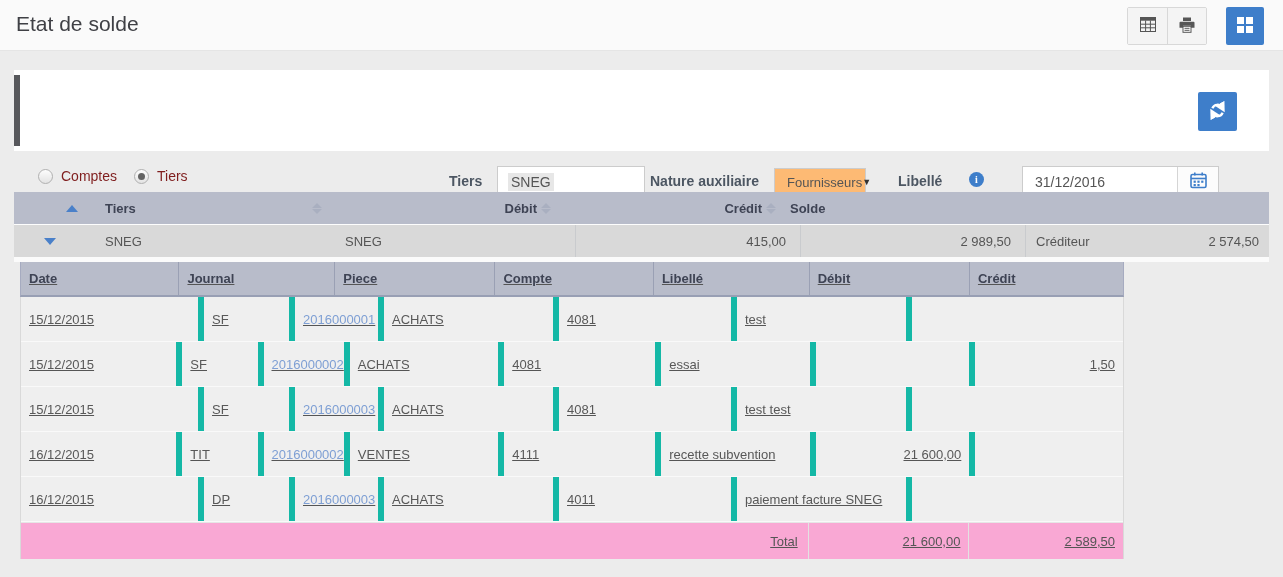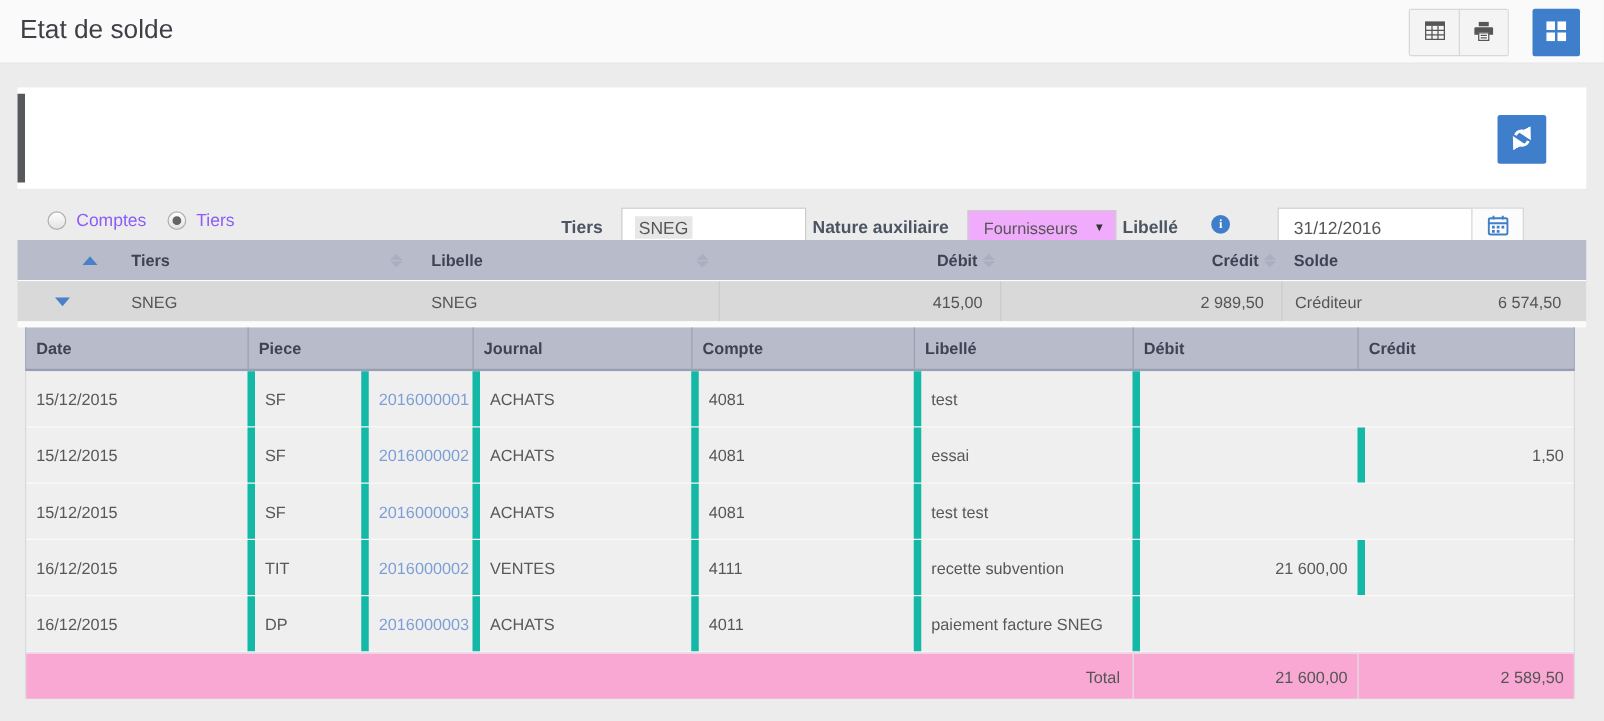--- a/index.html
+++ b/index.html
@@ -43,31 +43,31 @@
   .radio-item { position:absolute; top:98px; display:flex; align-items:center; cursor:pointer; }
   .radio-item .dot {
     width:15px; height:15px; border-radius:50%;
     border:1px solid #b0b0b0; background:linear-gradient(#fdfdfd,#e3e3e3);
     margin-right:8px; position:relative;
   }
   .radio-item.checked .dot::after {
     content:""; position:absolute; left:3px; top:3px; width:7px; height:7px;
     border-radius:50%; background:#636363;
   }
-  .radio-item span.lbl { font-size:14px; color:#8b5cf6;text-align:right; }
+  .radio-item span.lbl { font-size:14px; color:#7f1d1d;text-align:right; }
   .flabel { position:absolute; font-size:14px; font-weight:700; color:#4c5662; top:103px; }
   .tiers-input {
     position:absolute; left:483px; top:96px; width:148px; height:31px;
     border:1px solid #cccccc; background:#fff; display:flex; align-items:center;
     padding-left:10px; font-size:14px; color:#555; cursor:text;
   }
   .tiers-input .hl { background:#e7e7e7; padding:1px 3px; }
   .nature-select {
-    position:absolute; left:760px; top:98px; width:119px; height:28px;
-    border:1px solid #cccccc; background:#f0abfc; display:flex; align-items:center;
+    position:absolute; left:760px; top:98px; width:92px; height:28px;
+    border:1px solid #cccccc; background:#fdba74; display:flex; align-items:center;
     justify-content:space-between; padding:0 8px 0 12px; font-size:13px; color:#555; cursor:pointer;
   }
   .nature-select .caret { font-size:9px; color:#333; }
   .info-icon {
     position:absolute; left:955px; top:102px; width:15px; height:15px; border-radius:50%;
     background:#3e7eca; color:#fff; font-size:10px; font-weight:700;
     display:flex; align-items:center; justify-content:center; font-family:"Liberation Serif",serif;
   }
   .date-group {
     position:absolute; left:1008px; top:96px; width:197px; height:32px;
@@ -97,32 +97,32 @@
   .c-lib { width:245px; padding-left:15px; }
   .c-deb { width:225px; }
   .c-cred { width:225px; }
   .c-solde { width:244px; }
   .sum-head .c-exp { justify-content:flex-end; padding-right:8px; }
   .sum-head .c-tiers, .sum-head .c-lib { justify-content:space-between; padding-right:8px; }
   .sum-head .c-deb, .sum-head .c-cred { justify-content:flex-end; padding-right:4px; }
   .sum-head .c-solde { padding-left:10px; }
   .sum-row .c-exp { justify-content:center; }
   .sum-row .c-deb, .sum-row .c-cred { justify-content:flex-end; padding-right:14px; border-left:1px solid #c9cbce; }
-  .sum-row .c-solde { justify-content:space-between; padding-left:10px; padding-right:20px; border-left:1px solid #c9cbce; }
+  .sum-row .c-solde { justify-content:space-between; padding-left:10px; padding-right:10px; border-left:1px solid #c9cbce; }
   .tri-up-blue { width:0; height:0; border-left:6px solid transparent; border-right:6px solid transparent; border-bottom:7px solid #4a80c9; }
   .tri-down-blue { width:0; height:0; border-left:6px solid transparent; border-right:6px solid transparent; border-top:7px solid #4a80c9; cursor:pointer; }
   .sort-pair { display:flex; flex-direction:column; gap:1px; }
   .sort-pair i { display:block; width:0; height:0; border-left:5px solid transparent; border-right:5px solid transparent; }
   .sort-pair .u { border-bottom:5px solid #a9afc0; }
   .sort-pair .d { border-top:5px solid #a9afc0; }
 
   .gap-strip { position:absolute; left:14px; top:257px; width:1255px; height:5px; background:#fbfbfb; }
 
   
-  .detail-table { position:absolute; left:20px; top:262px; width:1240px; }
+  .detail-table { position:absolute; left:20px; top:262px; width:1104px;text-decoration:underline; }
   .det-head {
     display:flex; height:35px; background:#b8bcca;
     border-bottom:2px solid #989fb4; border-left:1px solid #a6abc0; border-right:1px solid #a6abc0;
   }
   .det-head .cell {
     display:flex; align-items:center; padding-left:8px;
     font-weight:700; color:#3e4354; font-size:13px;
   }
   .det-head .cell + .cell { border-left:1px solid #9aa0b4; }
   .det-body { background:#efefef; border-left:1px solid #d9d9d9; border-right:1px solid #d9d9d9; }
@@ -255,27 +255,20 @@
     <div class="cell c-exp">
       <span class="tri-up-blue"></span>
     </div>
     <div class="cell c-tiers">
       <span>Tiers</span>
       <span class="sort-pair">
           <i class="u"></i>
           <i class="d"></i>
         </span>
     </div>
-    <div class="cell c-lib">
-      <span>Libelle</span>
-      <span class="sort-pair">
-          <i class="u"></i>
-          <i class="d"></i>
-        </span>
-    </div>
     <div class="cell c-deb">
       <span style="margin-right:4px;">Débit</span>
       <span class="sort-pair">
           <i class="u"></i>
           <i class="d"></i>
         </span>
     </div>
     <div class="cell c-cred">
       <span style="margin-right:4px;">Crédit</span>
       <span class="sort-pair">
@@ -290,32 +283,32 @@
   <div class="sum-row">
     <div class="cell c-exp">
       <span class="tri-down-blue"></span>
     </div>
     <div class="cell c-tiers">SNEG</div>
     <div class="cell c-lib">SNEG</div>
     <div class="cell c-deb">415,00</div>
     <div class="cell c-cred">2 989,50</div>
     <div class="cell c-solde">
       <span>Créditeur</span>
-      <span>6 574,50</span>
+      <span>2 574,50</span>
     </div>
   </div>
 </div>
 
 <div class="gap-strip"></div>
 
 <div class="detail-table">
   <div class="det-head">
     <div class="cell d-date">Date</div>
+    <div class="cell d-journ">Journal</div>
     <div class="cell dh-piece">Piece</div>
-    <div class="cell d-journ">Journal</div>
     <div class="cell d-compte">Compte</div>
     <div class="cell dh-lib">Libellé</div>
     <div class="cell d-deb">Débit</div>
     <div class="cell d-cred">Crédit</div>
   </div>
 
   <div class="det-body">
 
     <div class="det-row">
       <div class="cell d-date">15/12/2015</div>

